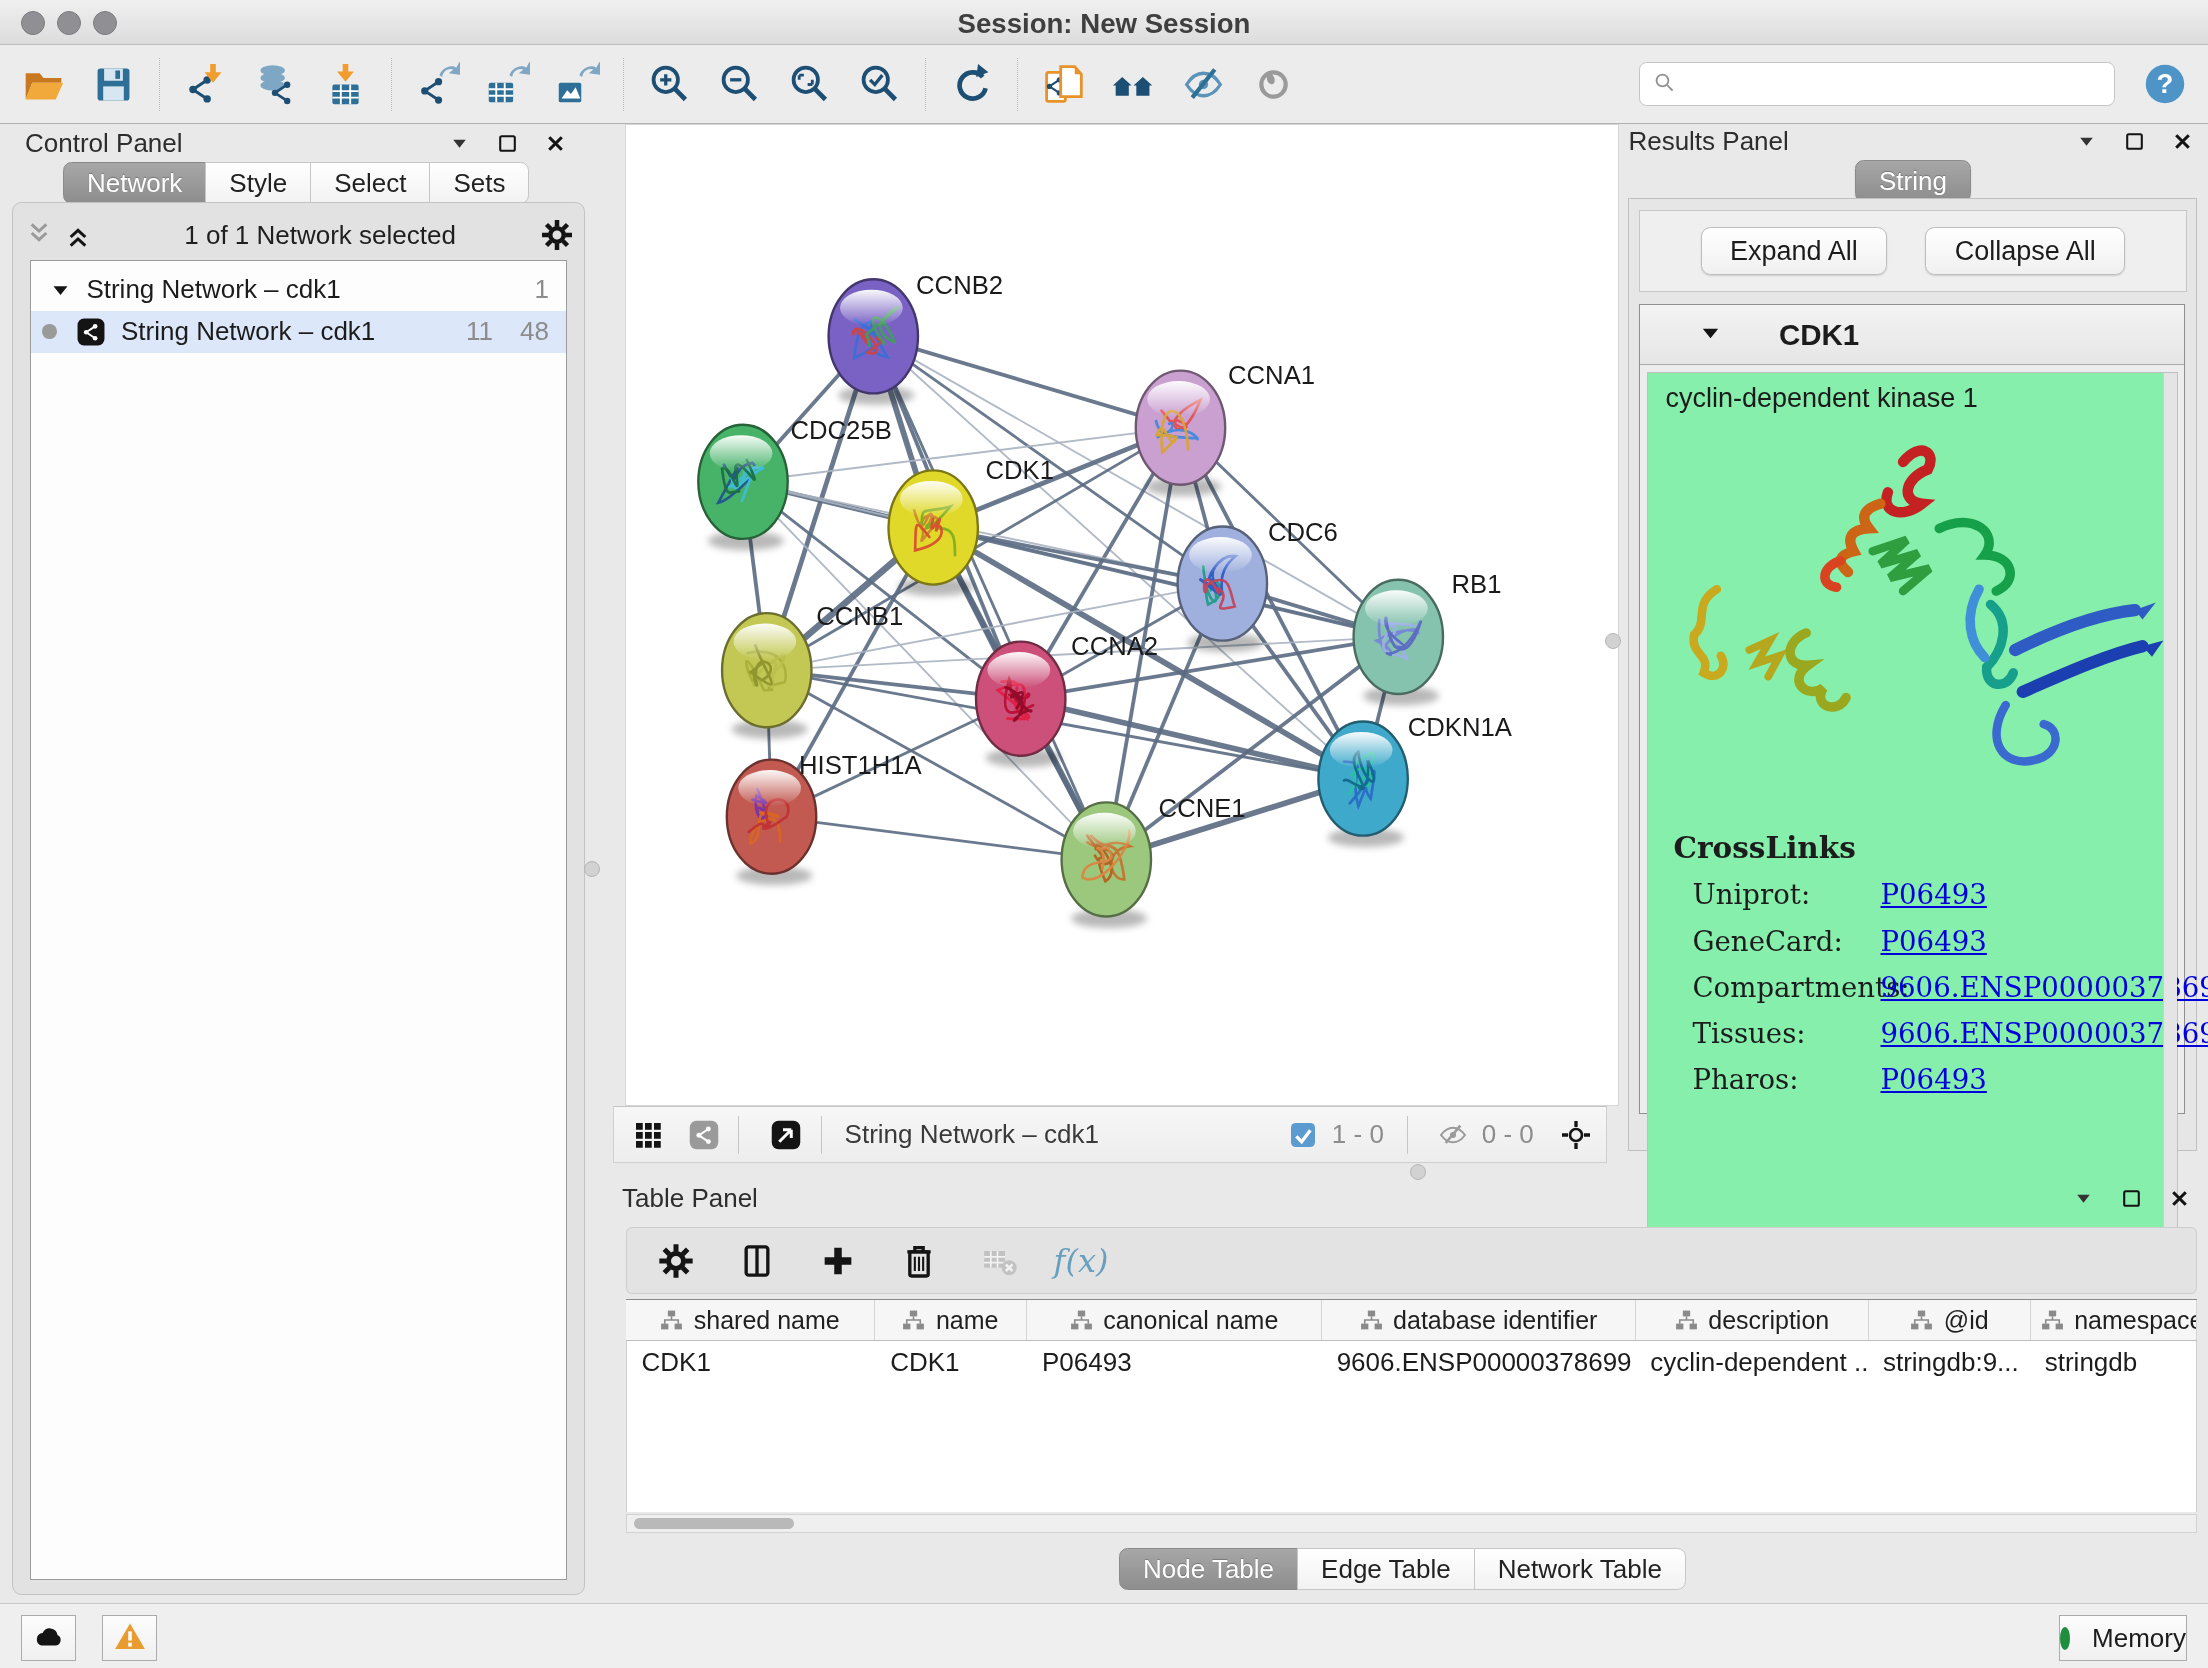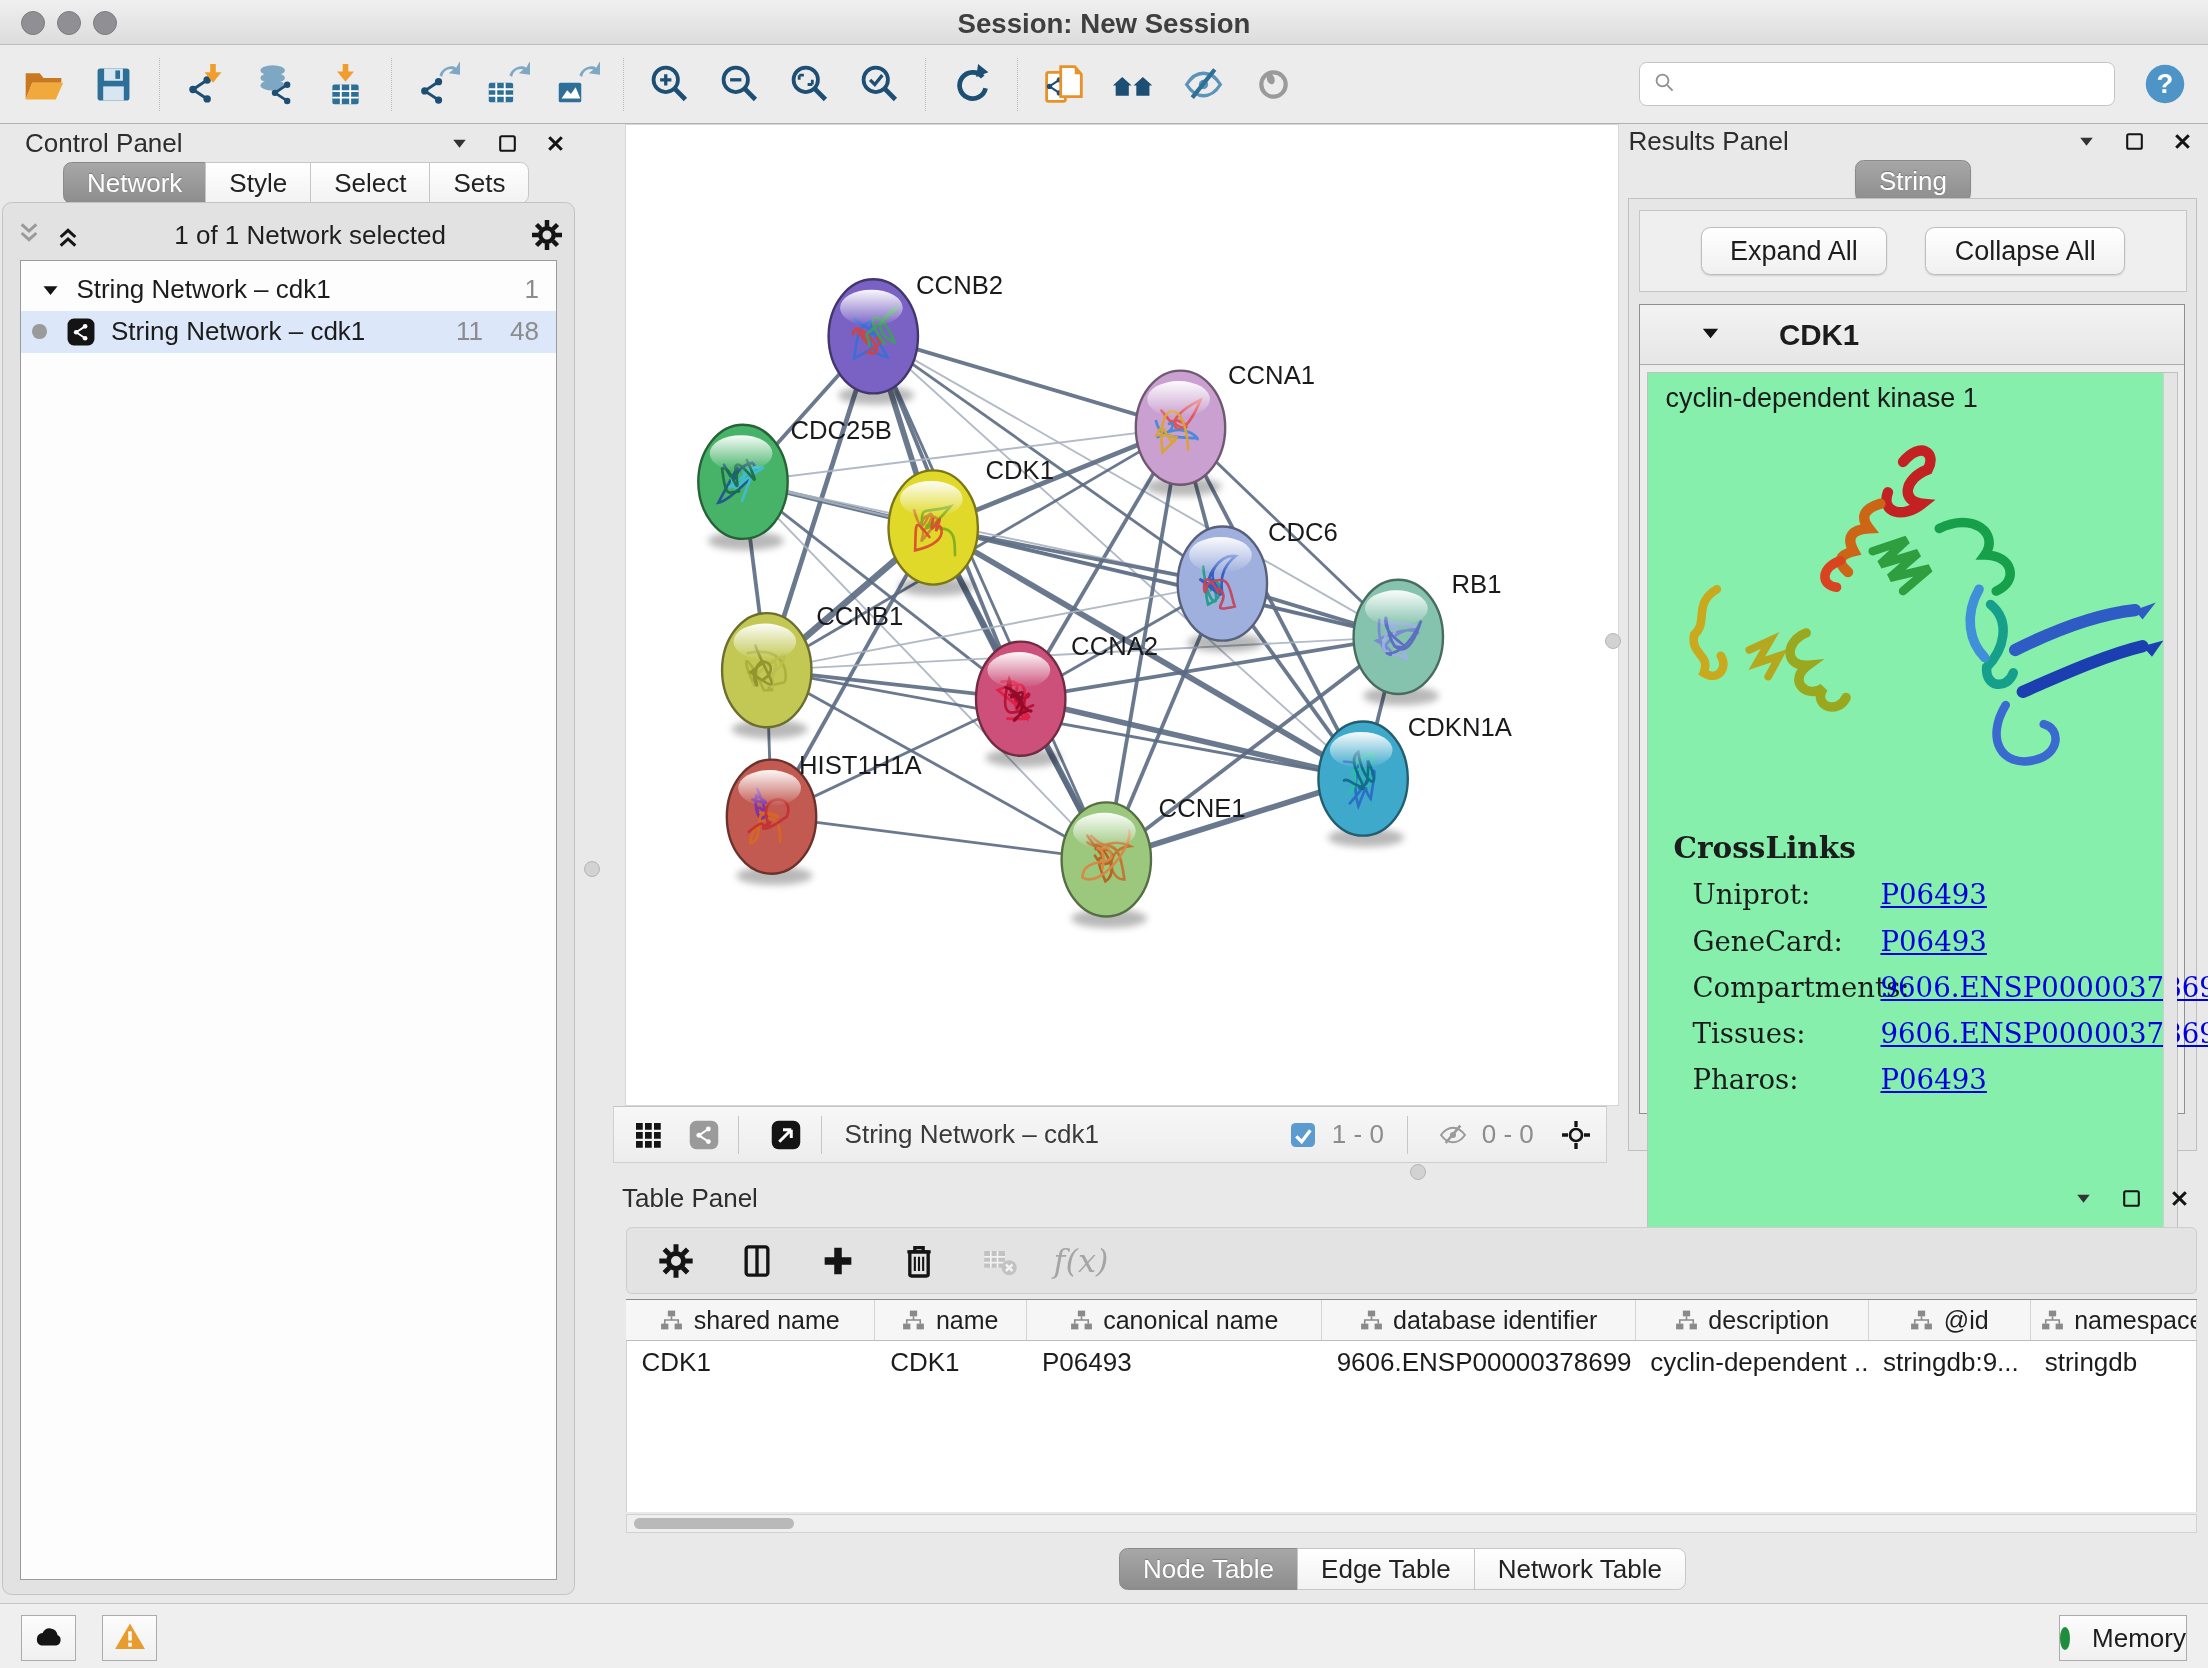--- a/index.html
+++ b/index.html
@@ -38,21 +38,21 @@
       font-size:26px;color:#222;border-radius:8.6px;box-shadow:0 1px 1.9px rgba(0,0,0,.12);}
   .tab.active{background:linear-gradient(#a7a7a7,#8d8d8d);color:#fff;border-color:#8a8a8a;
       text-shadow:0 -1px 1px rgba(0,0,0,.25);}
   .seg-tabs{display:inline-flex;}
   .seg-tabs .tab{border-radius:0;margin-left:-1px;box-shadow:none;}
   .seg-tabs .tab:first-child{border-radius:8.6px 0 0 8.6px;margin-left:0;}
   .seg-tabs .tab:last-child{border-radius:0 8.6px 8.6px 0;}
   
   #control-panel{left:0;top:124px;width:597px;height:1479px;}
   #cp-tabs{position:absolute;left:63px;top:38px;}
-  #cp-box{position:absolute;left:2px;top:78px;width:571px;height:1391px;background:#e2e2e2;
+  #cp-box{position:absolute;left:12px;top:78px;width:571px;height:1391px;background:#e2e2e2;
       border:1px solid #c3c3c3;border-radius:9.5px;}
   #cp-statusrow{position:absolute;left:9.5px;top:13.3px;width:552px;height:38px;display:flex;align-items:center;}
   #cp-statusrow .chev{width:32px;height:32px;margin-right:7.6px;}
   #cp-statusrow .chev svg{width:32px;height:32px;}
   #cp-selection{flex:1;text-align:center;font-size:26px;color:#1f1f1f;}
   #cp-gear{width:36px;height:36px;}
   #cp-gear svg{width:36px;height:36px;}
   #net-tree{position:absolute;left:17px;top:57px;width:535px;height:1318px;background:#fdfdfd;
       border:1.9px solid #9b9b9b;}
   .tree-row{display:flex;align-items:center;height:42px;font-size:26px;}
@@ -103,21 +103,21 @@
   #crosslinks{position:absolute;left:25px;top:457px;font-family:"DejaVu Serif",serif;}
   #cl-title{font-size:29.5px;font-weight:bold;}
   .cl-row{display:flex;margin-top:13.3px;font-size:27.6px;}
   .cl-label{width:173px;margin-left:19px;}
   .cl-value{color:#0000dd;text-decoration:underline;margin-left:15px;}
   
   #table-panel{left:597px;top:1179px;width:1611px;height:423px;}
   #tp-toolbar{position:absolute;left:28.5px;top:48px;width:1571px;height:67px;background:#e3e3e3;
       border:1px solid #cdcdcd;border-radius:5.7px;display:flex;align-items:center;gap:32px;padding-left:25px;box-sizing:border-box;}
   #tp-toolbar .tbi svg{width:40px;height:40px;}
-  .fx{font-family:"DejaVu Serif",serif;font-style:italic;font-size:32px;color:#737373;}
+  .fx{font-family:"DejaVu Serif",serif;font-style:italic;font-size:32px;color:#0369a1;}
   #tp-table{position:absolute;left:28.5px;top:120px;width:1571px;height:443px;}
   #tp-header{display:flex;height:42px;background:#f6f6f6;border-top:1.9px solid #8a8a8a;
       border-bottom:1px solid #bdbdbd;box-sizing:border-box;}
   .th{display:flex;align-items:center;justify-content:center;gap:9.5px;font-size:25px;color:#1f1f1f;
       border-right:1px solid #d4d4d4;overflow:hidden;white-space:nowrap;box-sizing:border-box;}
   .th svg{width:25px;height:25px;flex:none;}
   #tp-body{background:#fff;height:171px;border-left:1px solid #cfcfcf;border-right:1px solid #cfcfcf;}
   .tr{display:flex;height:42px;}
   .td{font-size:26px;display:flex;align-items:center;padding-left:15px;overflow:hidden;
       white-space:nowrap;box-sizing:border-box;}

